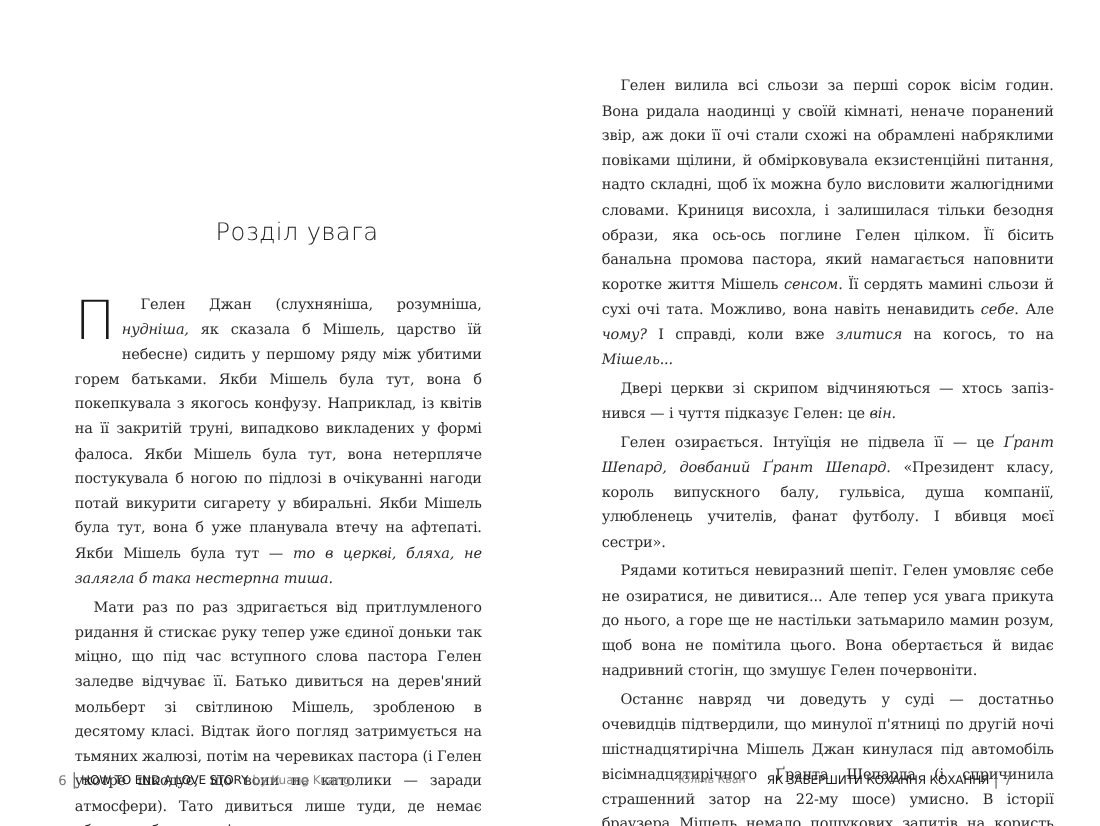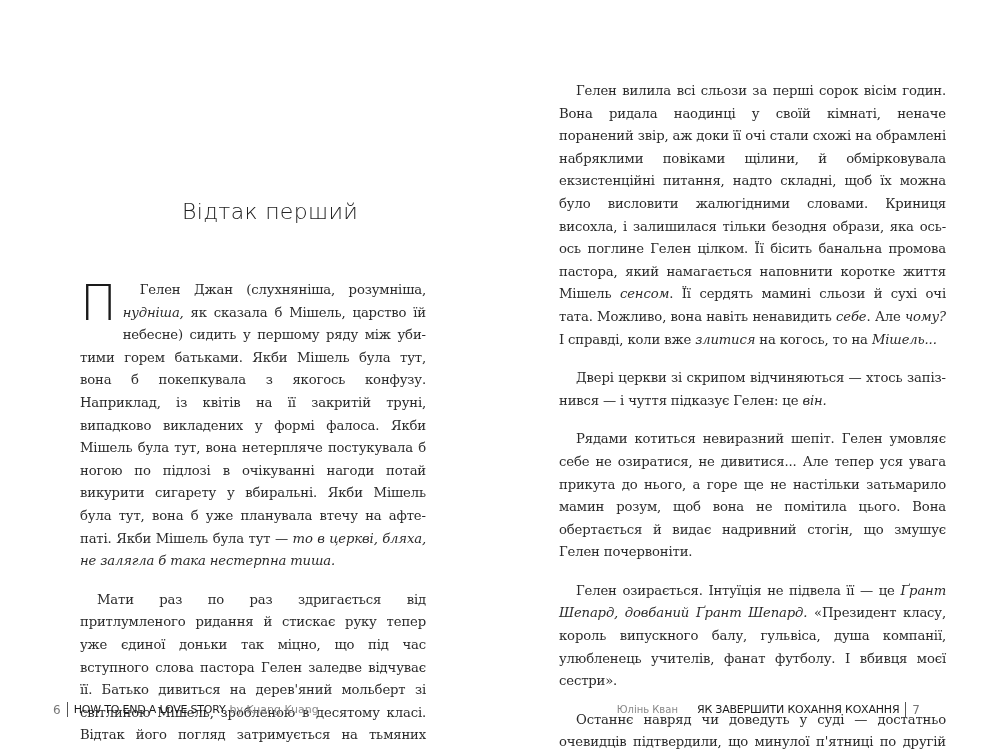--- a/index.html
+++ b/index.html
@@ -11,21 +11,21 @@
     position: absolute;
     font-family: "DejaVu Serif", "Liberation Serif", serif;
     font-size: 13.2px;
     line-height: 22.6px;
     text-align: justify;
     hyphens: manual;
     letter-spacing: -0.15px;
   }
   .page-left .text { left: 64px; top: 263px; width: 378px; }
   .page-right .text { left: 43px; top: 64px; width: 419px; }
-  .text p { margin: 16px; text-indent: 17px; }
+  .text p { margin: 4px; text-indent: 17px; }
   .text p.first { text-indent: 0; }
   .dropcap {
     float: left;
     font-family: "DejaVu Sans", "Liberation Sans", sans-serif;
     font-size: 49px;
     line-height: 44px;
     height: 44px;
     margin: 3px 6px 0 0;
     font-weight: 300;
     color: #1a1a1a;
@@ -54,40 +54,40 @@
   .footer .num { color: #777; font-size: 12px; }
   .footer .bar { display: inline-block; width: 1px; height: 15px; background: #555; margin: 0 6px; }
   .footer .book-title { font-weight: normal; color: #1a1a1a; letter-spacing: -0.2px; }
   .footer .author { color: #888; margin-left: 4px; }
   .page-right .footer .author { margin-left: 0; margin-right: 19px; font-size: 10px; }
 </style>
 </head>
 <body>
 
 <div class="page page-left">
-  <h1 class="chapter-title">Відтак перший</h1>
+  <h1 class="chapter-title">Розділ увага</h1>
   <div class="text">
     <p class="first"><span class="dropcap">П</span></p>
     <p><span>Гелен Джан (слухняніша, розумніша, </span><em>нудніша,</em><span> як сказала б Мішель, царство їй небесне) сидить у першому ряду між уби­тими горем батьками. Якби Мішель була тут, вона б покепку­вала з якогось конфузу. Наприклад, із квітів на її закритій труні, випадково викладених у формі фалоса. Якби Мішель була тут, вона нетерпляче постукувала б ногою по підлозі в очікуванні нагоди потай викурити сигарету у вбиральні. Якби Мішель була тут, вона б уже планувала втечу на афте­паті. Якби Мішель була тут — </span><em>то в церкві, бляха, не залягла б така нестерпна тиша.</em></p>
     <p>Мати раз по раз здригається від притлумленого ридання й стискає руку тепер уже єдиної доньки так міцно, що під час вступного слова пастора Гелен заледве відчуває її. Батько ди­виться на дерев'яний мольберт зі світлиною Мішель, зробле­ною в десятому класі. Відтак його погляд затримується на тьмяних жалюзі, потім на черевиках пастора (і Гелен укотре шкодує, що вони не католики — заради атмосфери). Тато ди­виться лише туди, де немає облич, щоб не зустрітися з кимось поглядом.</p>
   </div>
   <div class="footer">
     <span class="num">6</span>
     <span class="bar"></span>
     <span class="book-title">HOW TO END A LOVE STORY</span>
     <span class="author">by Kuang Kuang</span>
   </div>
 </div>
 
 <div class="page page-right">
   <div class="text">
     <p><span>Гелен вилила всі сльози за перші сорок вісім годин. Вона ридала наодинці у своїй кімнаті, неначе поранений звір, аж доки її очі стали схожі на обрамлені набряклими повіками щілини, й обмірковувала екзистенційні питання, надто складні, щоб їх можна було висловити жалюгідними словами. Кри­ниця висохла, і залишилася тільки безодня образи, яка ось-ось поглине Гелен цілком. Її бісить банальна промова пастора, який намагається наповнити коротке життя Мішель </span><em>сенсом</em><span>. Її сердять мамині сльози й сухі очі тата. Можливо, вона на­віть ненавидить </span><em>себе</em><span>. Але </span><em>чому?</em><span> І справді, коли вже </span><em>злитися</em><span> на когось, то на </span><em>Мішель...</em></p>
     <p><span>Двері церкви зі скрипом відчиняються — хтось запіз­нився — і чуття підказує Гелен: це </span><em>він.</em></p>
+    <p><span>Гелен озирається. Інтуїція не підвела її — це </span><em>Ґрант Шепард, довбаний Ґрант Шепард.</em><span> «Президент класу, король випуск­ного балу, гульвіса, душа компанії, улюбленець учителів, фа­нат футболу. І вбивця моєї сестри».</span></p>
     <p>Рядами котиться невиразний шепіт. Гелен умовляє себе не озиратися, не дивитися... Але тепер уся увага прикута до нього, а горе ще не настільки затьмарило мамин розум, щоб вона не помітила цього. Вона обертається й видає надривний стогін, що змушує Гелен почервоніти.</p>
-    <p><span>Гелен озирається. Інтуїція не підвела її — це </span><em>Ґрант Шепард, довбаний Ґрант Шепард.</em><span> «Президент класу, король випуск­ного балу, гульвіса, душа компанії, улюбленець учителів, фа­нат футболу. І вбивця моєї сестри».</span></p>
     <p><span>Останнє навряд чи доведуть у суді — достатньо очевидців підтвердили, що минулої п'ятниці по другій ночі шістнадцяти­річна Мішель Джан кинулася під автомобіль вісімнадцяти­річного Ґранта Шепарда (і спричинила страшенний затор на 22-му шосе) умисно. В історії браузера Мішель немало пошу­кових запитів на користь цього. І найпринизливіший удар для батьків: у токсикологічному звіті вказано вдосталь речовин, щоб у місцевих новинах виправдано використали фразу </span><em>про­блемний підліток</em><span>.</span></p>
   </div>
   <div class="footer">
     <span class="author">Юлінь Кван</span>
     <span class="book-title">ЯК ЗАВЕРШИТИ КОХАННЯ КОХАННЯ</span>
     <span class="bar"></span>
     <span class="num">7</span>
   </div>
 </div>
 

